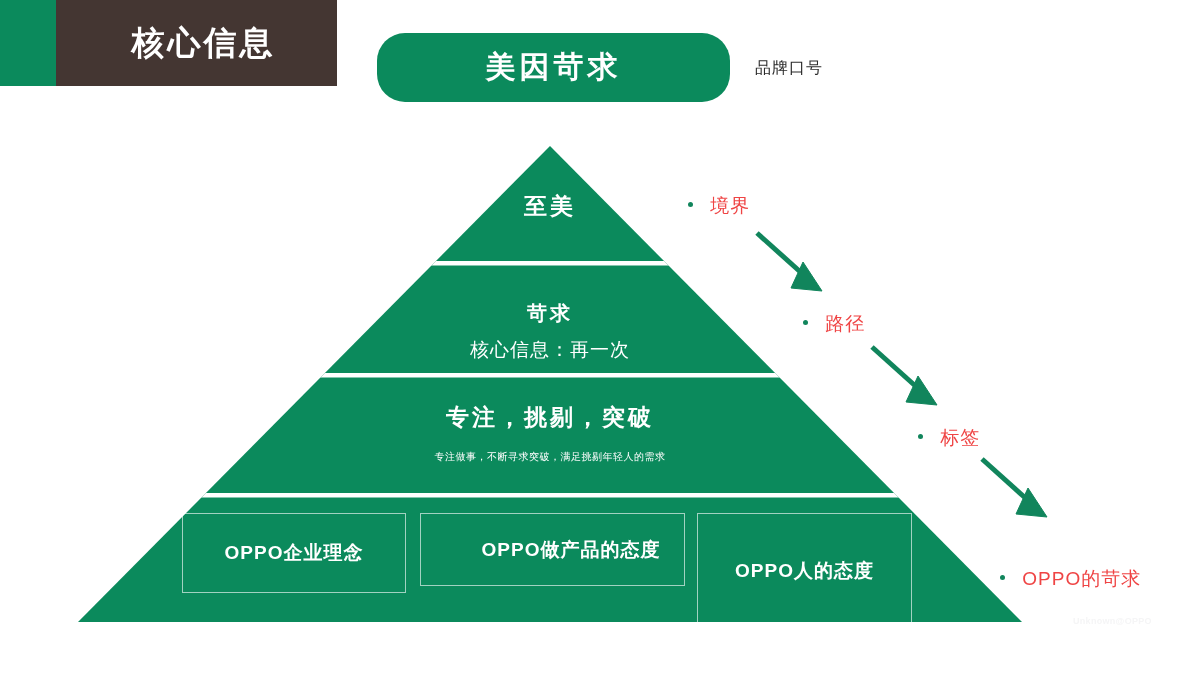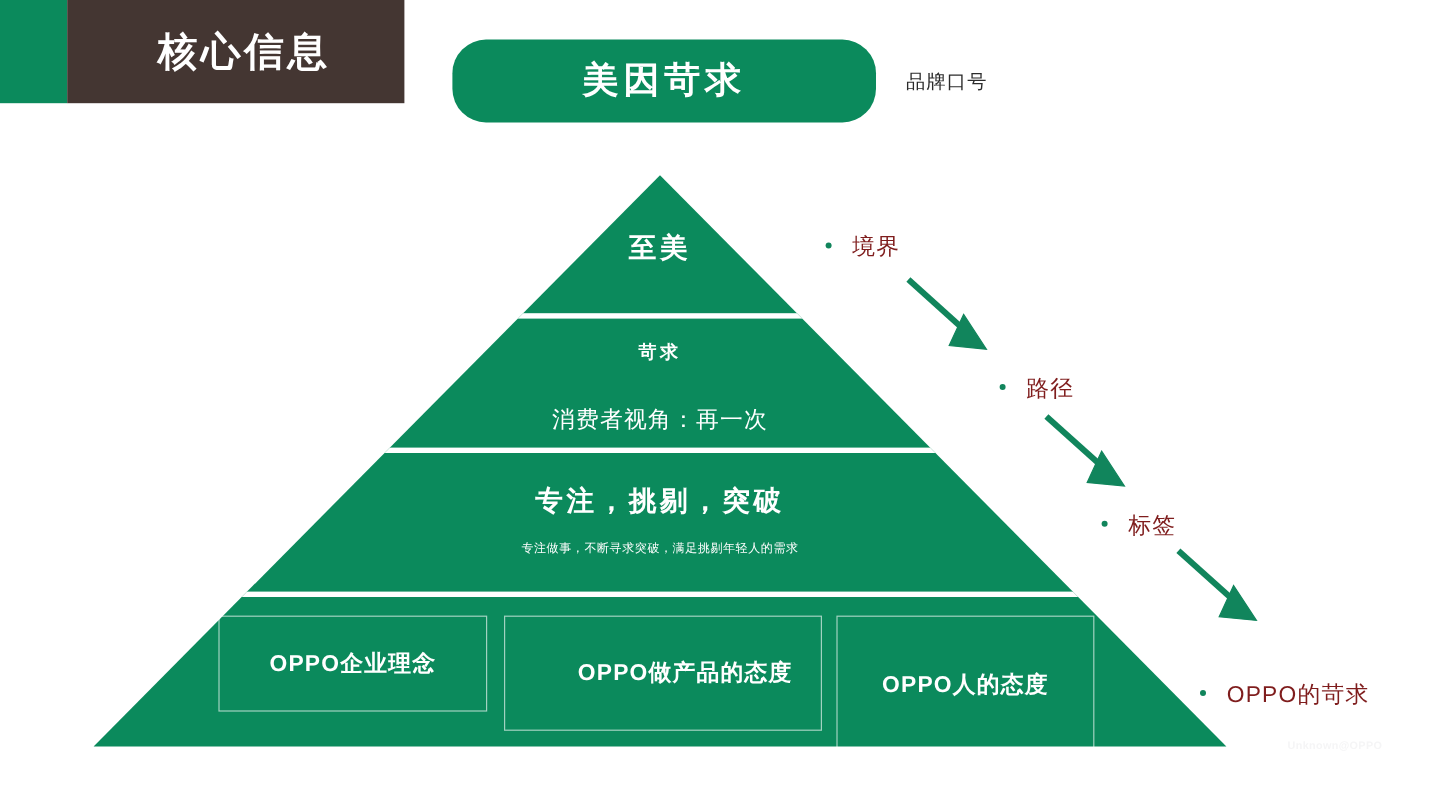--- a/index.html
+++ b/index.html
@@ -65,60 +65,60 @@
   #pyramid-wrap svg { display:block; }
 
   .tier-text {
     position:absolute;
     text-align:left;
     color:#ffffff;
     white-space:nowrap;
     transform:translateX(-50%);
   }
   #tier1-title { left:550px; top:191px; font-size:23px; font-weight:bold; letter-spacing:3px; }
-  #tier2-title { left:550px; top:284px; font-size:15px; font-weight:bold; letter-spacing:3px; }
+  #tier2-title { left:550px; top:300px; font-size:20px; font-weight:bold; letter-spacing:3px; }
   #tier2-sub   { left:550px; top:337px; font-size:19px; font-weight:normal; letter-spacing:1px; }
   #tier3-title { left:550px; top:402px; font-size:23px; font-weight:bold; letter-spacing:3px; }
   #tier3-sub   { left:550px; top:450px; font-size:10px; font-weight:normal; letter-spacing:0.5px; }
 
   
   .base-box {
     position:absolute;
     border:1px solid rgba(255,255,255,0.62);
     display:flex; align-items:center; justify-content:center;
     color:#ffffff;
     font-size:19px;
     font-weight:bold;
     letter-spacing:1px;
     white-space:nowrap;
   }
   #base-box-0 { left:182px; top:513px; width:224px; height:80px; }
-  #base-box-1 { left:420px; top:513px; width:265px; height:96px;padding-left:37px; }
+  #base-box-1 { left:420px; top:513px; width:265px; height:73px;padding-left:37px; }
   #base-box-2 { left:697px; top:513px; width:215px; height:116px; }
 
   
   .anno {
     position:absolute;
-    color:#7f1d1d;
+    color:#ef4444;
     font-size:19px;
     letter-spacing:1px;
     white-space:nowrap;
   }
   .anno .dot {
     display:inline-block;
     width:5px; height:5px;
     border-radius:50%;
     background:#11855C;
     vertical-align:middle;
     margin-right:11px;
     position:relative;
     top:-2px;
   }
   #anno-0 { left:688px; top:193px; }
-  #anno-1 { left:833px; top:311px; }
+  #anno-1 { left:803px; top:311px; }
   #anno-2 { left:918px; top:425px; }
   #anno-3 { left:1000px; top:523px;margin-top:43px; }
 
   
   #watermark {
     position:absolute; left:1073px; top:616px;
     color:#f5f5f6;
     font-size:9px;
     font-weight:bold;
     letter-spacing:0.3px;
@@ -174,21 +174,21 @@
           <line x1="982" y1="459" x2="1031" y2="503" stroke-width="5" stroke-linecap="butt"></line>
           <polygon points="1028,488 1047,517 1016,514"></polygon>
         </g>
       </g>
     </svg>
   </div>
 
   <div class="tier-text" id="tier1-title">至美</div>
 
   <div class="tier-text" id="tier2-title">苛求</div>
-  <div class="tier-text" id="tier2-sub">消费者视角：再一次</div>
+  <div class="tier-text" id="tier2-sub">核心信息：再一次</div>
 
   <div class="tier-text" id="tier3-title">专注，挑剔，突破</div>
   <div class="tier-text" id="tier3-sub">专注做事，不断寻求突破，满足挑剔年轻人的需求</div>
 
   <div class="base-box" id="base-box-0">OPPO企业理念</div>
   <div class="base-box" id="base-box-1">OPPO做产品的态度</div>
   <div class="base-box" id="base-box-2">OPPO人的态度</div>
 
   <div class="anno" id="anno-0">
     <span class="dot"></span>

